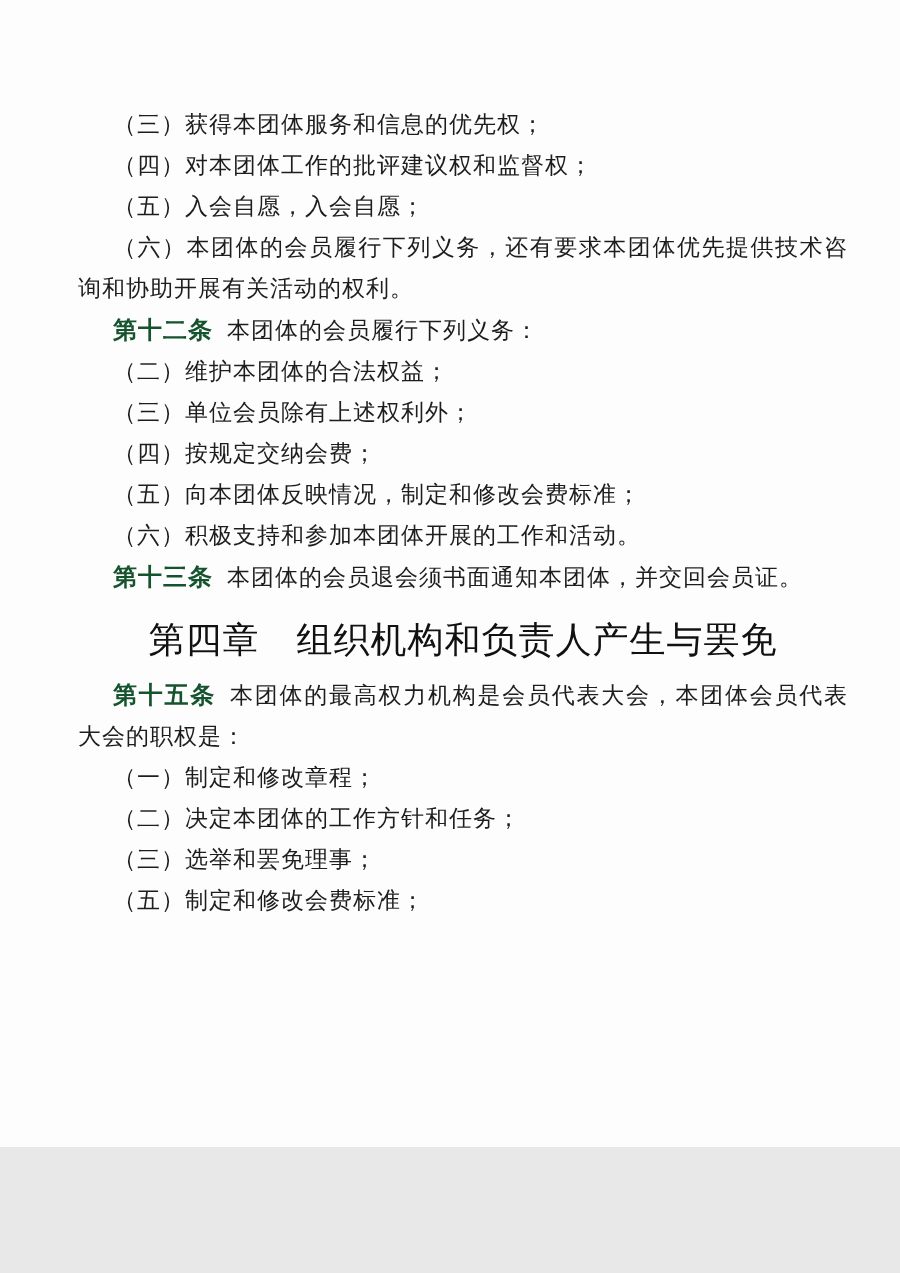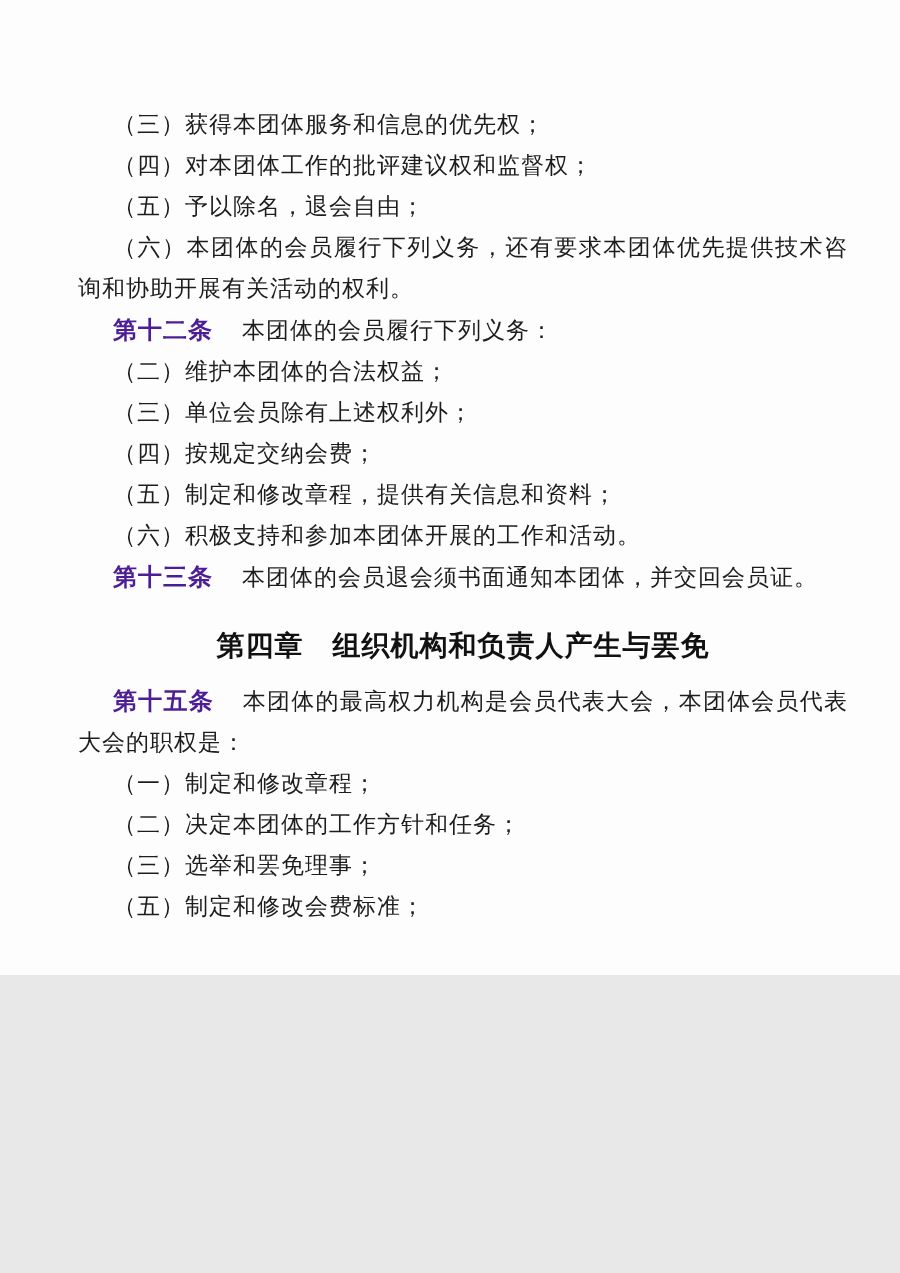--- a/index.html
+++ b/index.html
@@ -3,21 +3,21 @@
 <meta charset="utf-8">
 <style>
   html, body {
     margin: 0;
     padding: 0;
     background: #e8e8e8;
   }
   .page {
     position: relative;
     width: 900px;
-    height: 975px;
+    height: 1147px;
     margin: 0 auto;
     background: #fdfdfd;
     overflow: hidden;
     color: #1d1d1d;
   }
   .content {
     position: absolute;
     left: 78px;
     top: 104px;
     width: 770px;
@@ -29,59 +29,59 @@
     line-height: 41px;
     letter-spacing: 1px;
     text-indent: 35px;
     text-align: justify;
     color: #1d1d1d;
   }
   .para .art {
     font-family: "Liberation Sans", "DejaVu Sans", sans-serif;
     font-weight: bold;
     font-size: 24px;
-    color: #4c1d95;
-    margin-right: 29px;
+    color: #14532d;
+    margin-right: 14px;
   }
   .para.heading {
     text-align: center;
     text-indent: 0;
     font-family: "Liberation Sans", "DejaVu Sans", sans-serif;
-    font-weight: bold;
-    font-size: 28px;
+    font-weight: normal;
+    font-size: 36px;
     line-height: 44px;
     letter-spacing: 1px;
-    margin: 26px 0 12px 0;
+    margin: 20px 0 12px 0;
     color: #111;
   }
   .page-number {
     position: absolute;
     top: 1148px;
     right: 84px;
     font-family: "Liberation Serif", "DejaVu Serif", serif;
     font-size: 16px;
     letter-spacing: 3px;
     color: #1d1d1d;
     white-space: nowrap;
   }
 </style>
 </head>
 <body>
 
 <div class="page">
   <main class="content">
       <p class="para item"><span class="txt">（三）获得本团体服务和信息的优先权；</span></p>
       <p class="para item"><span class="txt">（四）对本团体工作的批评建议权和监督权；</span></p>
-      <p class="para item"><span class="txt">（五）予以除名，退会自由；</span></p>
+      <p class="para item"><span class="txt">（五）入会自愿，入会自愿；</span></p>
       <p class="para item"><span class="txt">（六）本团体的会员履行下列义务，还有要求本团体优先提供技术咨询和协助开展有关活动的权利。</span></p>
       <p class="para article"><span class="art">第十二条</span><span class="txt">本团体的会员履行下列义务：</span></p>
       <p class="para item"><span class="txt">（二）维护本团体的合法权益；</span></p>
       <p class="para item"><span class="txt">（三）单位会员除有上述权利外；</span></p>
       <p class="para item"><span class="txt">（四）按规定交纳会费；</span></p>
-      <p class="para item"><span class="txt">（五）制定和修改章程，提供有关信息和资料；</span></p>
+      <p class="para item"><span class="txt">（五）向本团体反映情况，制定和修改会费标准；</span></p>
       <p class="para item"><span class="txt">（六）积极支持和参加本团体开展的工作和活动。</span></p>
       <p class="para article"><span class="art">第十三条</span><span class="txt">本团体的会员退会须书面通知本团体，并交回会员证。</span></p>
       <p class="para heading"><span class="txt">第四章　组织机构和负责人产生与罢免</span></p>
       <p class="para article"><span class="art">第十五条</span><span class="txt">本团体的最高权力机构是会员代表大会，本团体会员代表大会的职权是：</span></p>
       <p class="para item"><span class="txt">（一）制定和修改章程；</span></p>
       <p class="para item"><span class="txt">（二）决定本团体的工作方针和任务；</span></p>
       <p class="para item"><span class="txt">（三）选举和罢免理事；</span></p>
       <p class="para item"><span class="txt">（五）制定和修改会费标准；</span></p>
     </main>
   <div class="page-number">

